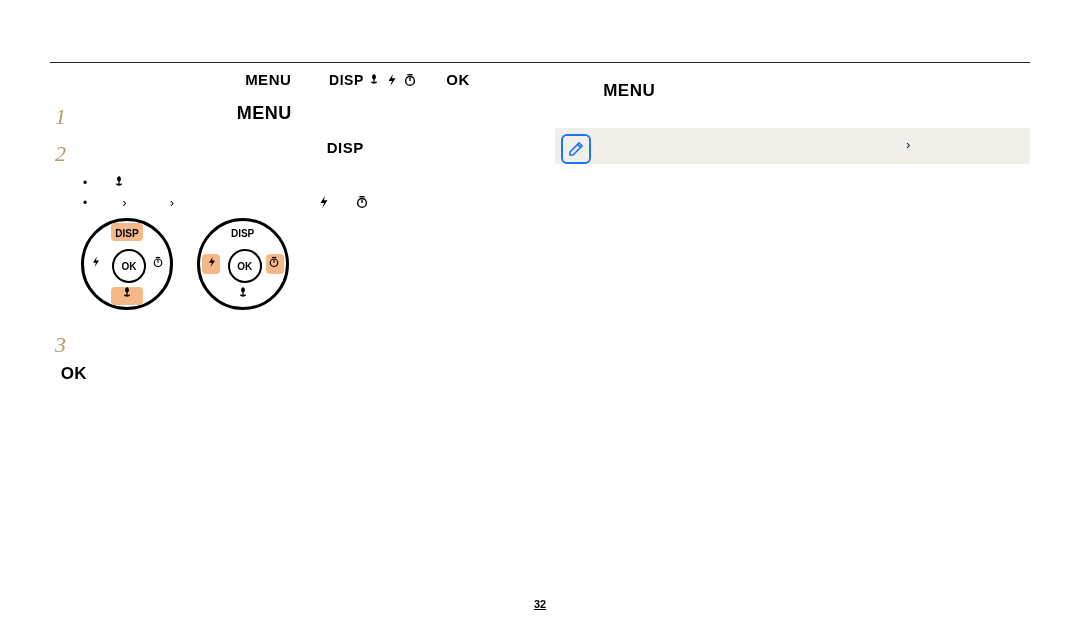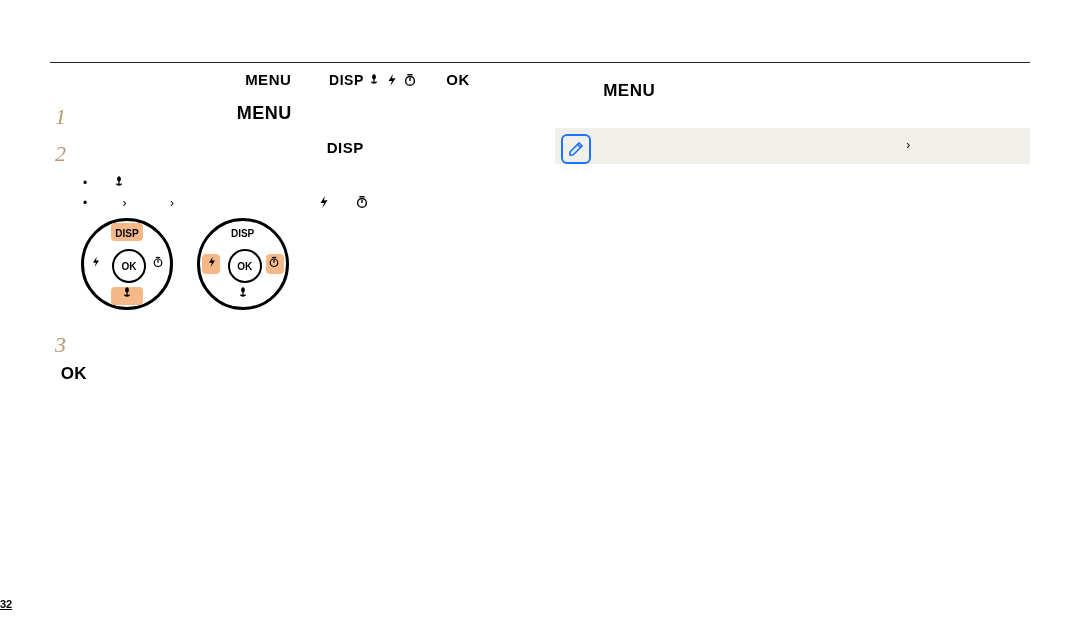--- a/index.html
+++ b/index.html
@@ -142,20 +142,21 @@
     border: 2px solid #1e73ff;
     border-radius: 6px;
     display: flex; align-items: center; justify-content: center;
   }
   .note-icon svg { stroke: #1e73ff; }
 
   .pagenum {
     position: absolute;
     bottom: 20px;
     left: 0; right: 0;
+    text-align: center;
     font-size: 11px;
     font-weight: 700;
     text-decoration: underline;
   }
 
   .ie { display:inline-block; }
   .t-hidden { color: transparent; } 
 </style>
 </head>
 <body>

